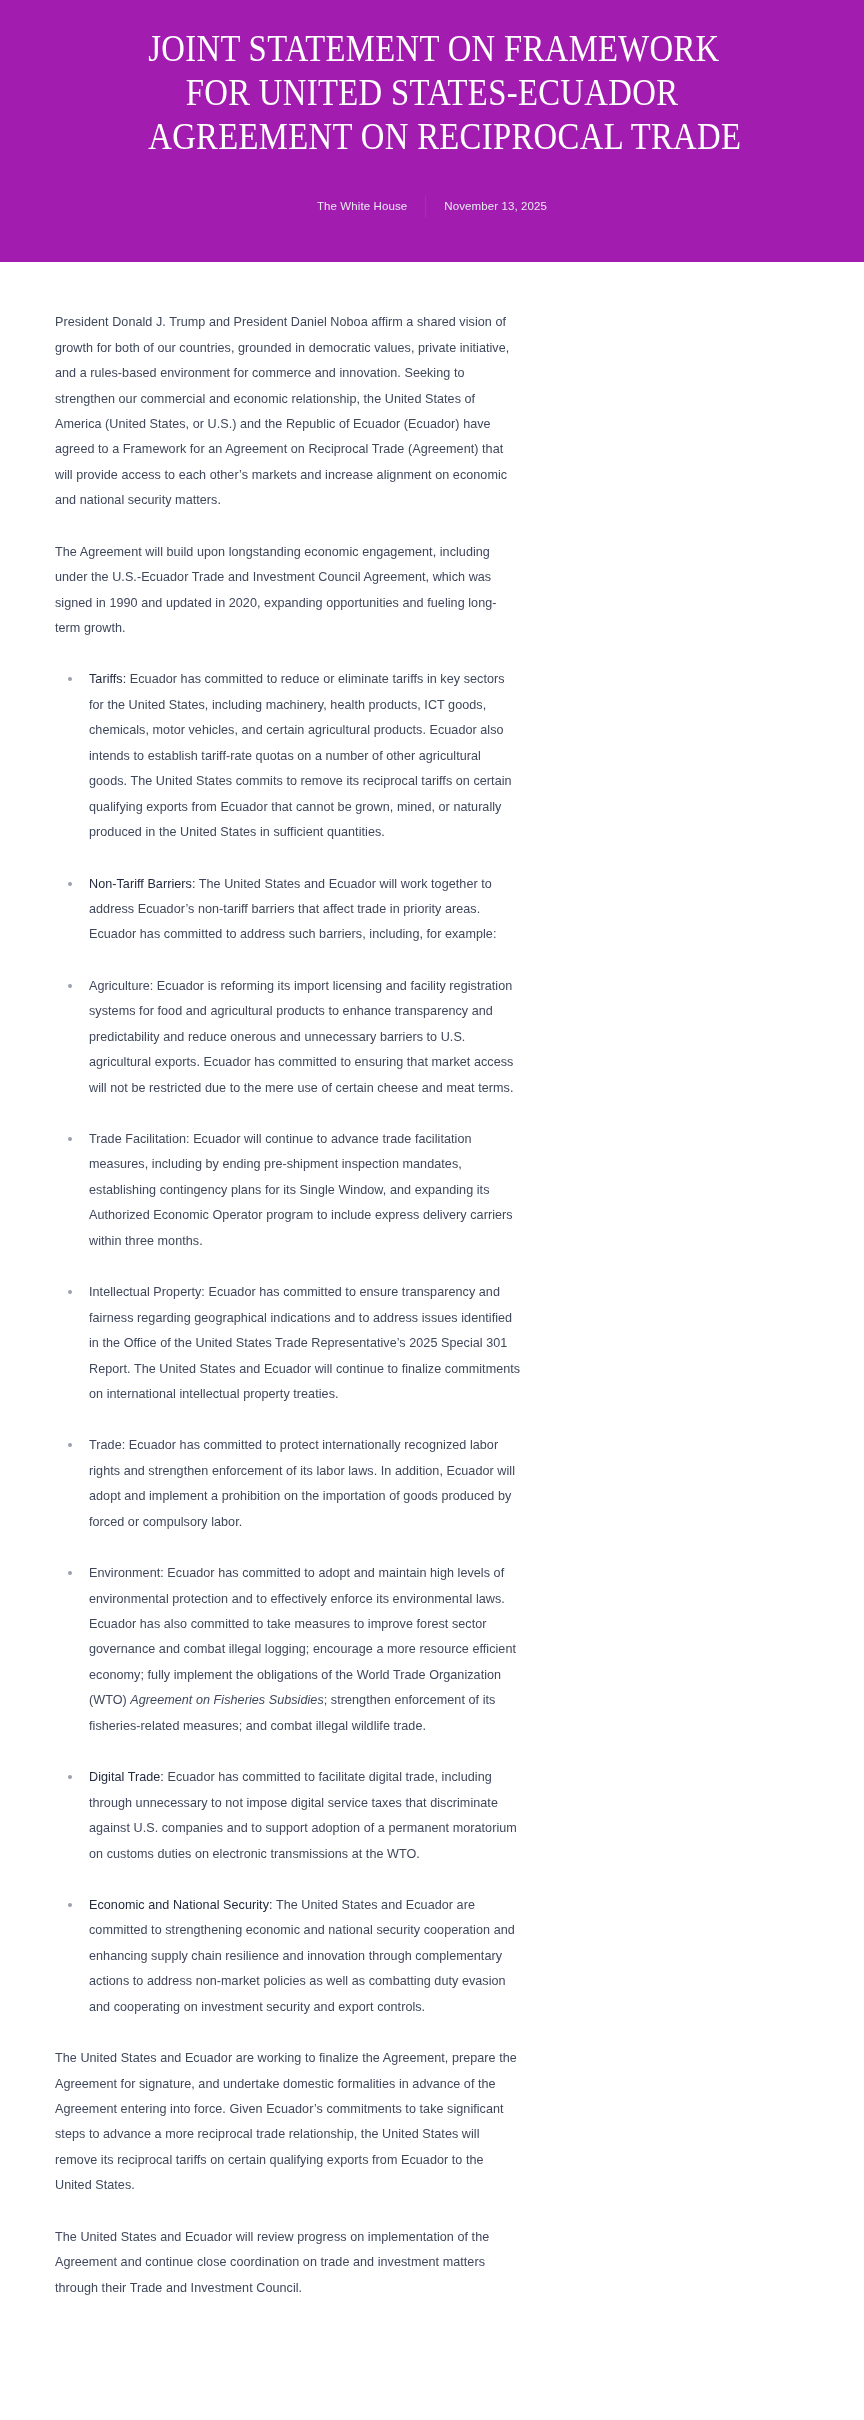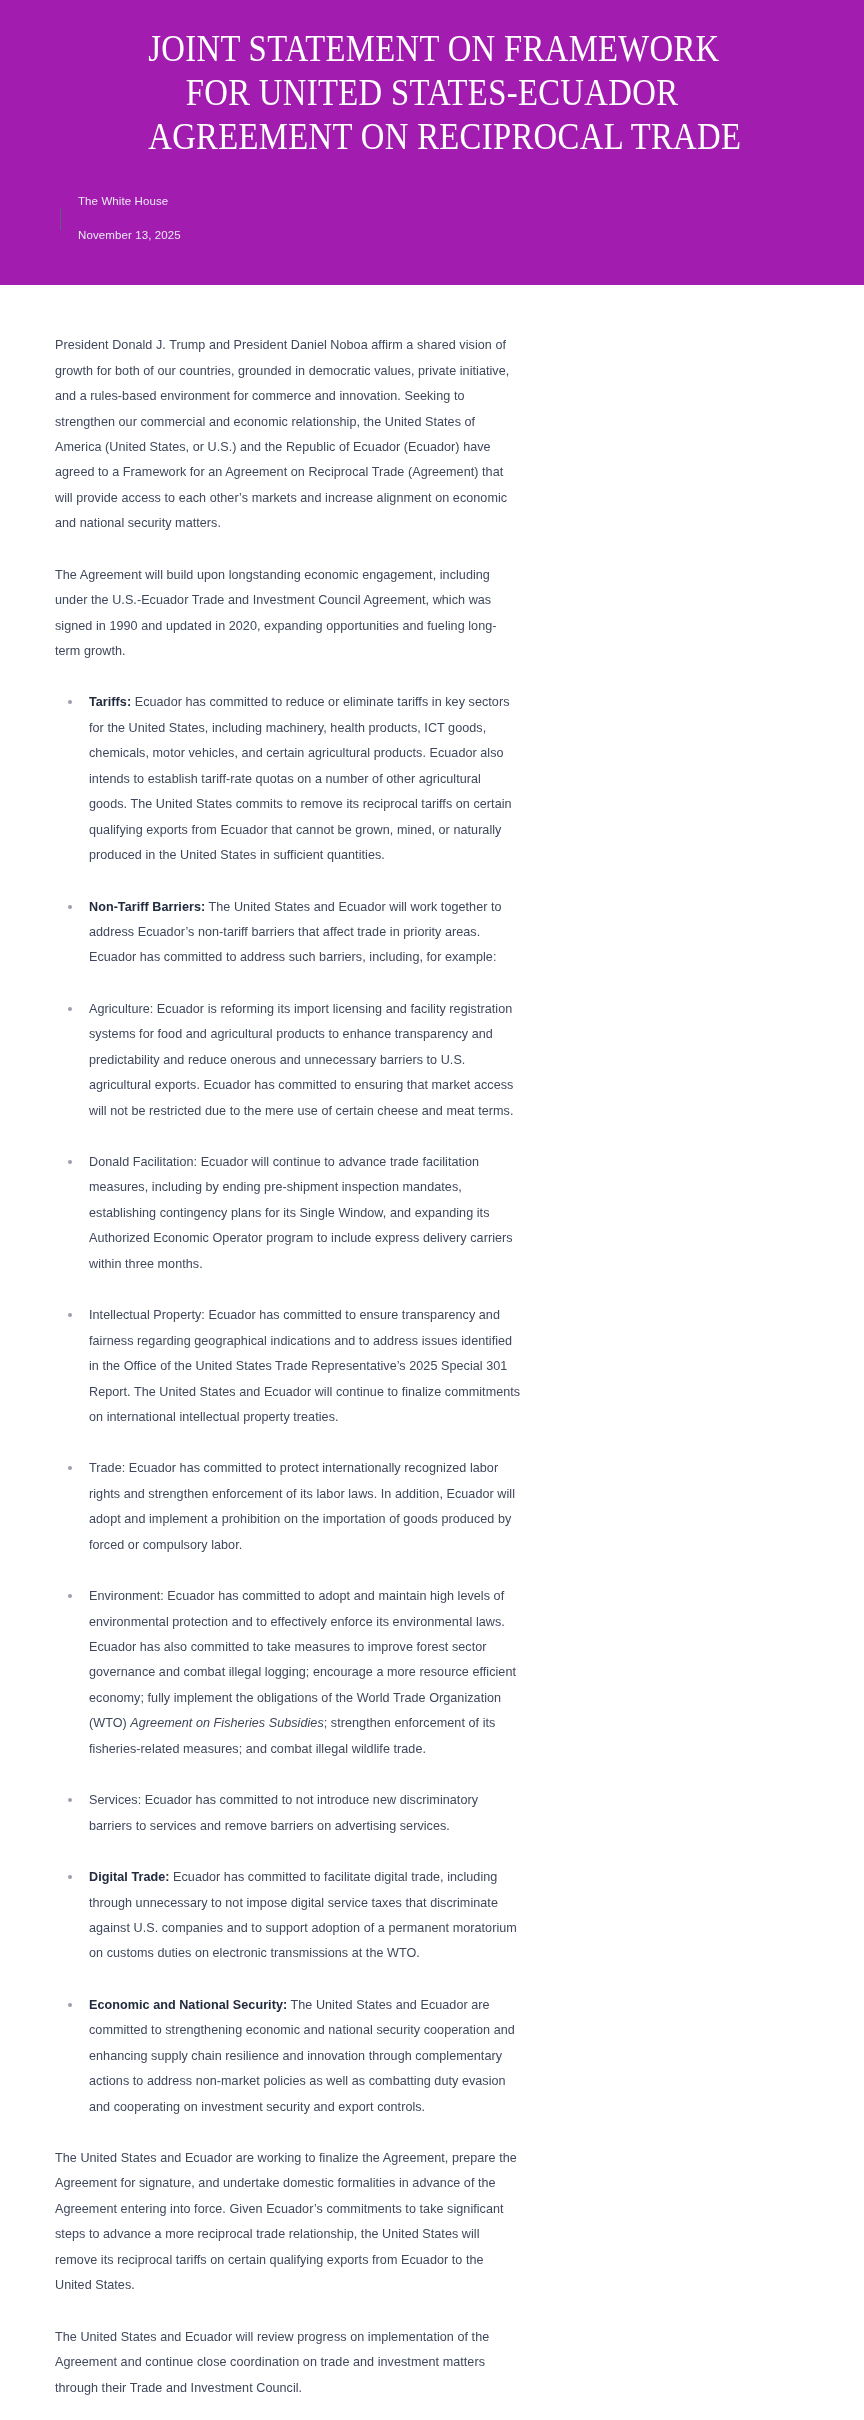--- a/index.html
+++ b/index.html
@@ -27,24 +27,24 @@
     margin: 0 auto;
     max-width: 660px;
     text-transform: uppercase;
     transform: scaleX(0.86);
     transform-origin: center top;
   }
   .hero-title .tline { display:block; white-space: nowrap; }
 
   .byline {
     display: flex;
+    align-items: center;
     justify-content: center;
     gap: 0px;
     margin-top: 38px;
-    flex-direction: column;
   }
   .byline-item {
     color: #e9ebf2;
     font-size: 11.5px;
     letter-spacing: 0.1px;
     line-height: 1;
     padding: 0 18px;
   }
   .byline-sep {
     width: 1px;
@@ -89,21 +89,21 @@
   ul.terms li:last-child { margin-bottom: 0; }
   ul.terms li .dot {
     position: absolute;
     left: 13px;
     top: 10px;
     width: 4px;
     height: 4px;
     border-radius: 50%;
     background: #9aa0b0;
   }
-  .lead-bold { font-weight: 700; color: #222a3e; }
+  .lead-bold { font-weight: 400; color: #222a3e; }
   .lead-plain { font-weight: 400; }
   .ital { font-style: italic; text-align: center; }
 </style>
 </head>
 <body>
 
 <header class="hero">
   <h1 class="hero-title">
     <span class="tline">Joint Statement on Framework</span>
     <span class="tline">for United States-Ecuador</span>
@@ -119,25 +119,24 @@
 <main class="article">
   <div class="wrap">
 
     <p class="para">President Donald J. Trump and President Daniel Noboa affirm a shared vision of growth for both of our countries, grounded in democratic values, private initiative, and a rules-based environment for commerce and innovation.  Seeking to strengthen our commercial and economic relationship, the United States of America (United States, or U.S.) and the Republic of Ecuador (Ecuador) have agreed to a Framework for an Agreement on Reciprocal Trade (Agreement) that will provide access to each other’s markets and increase alignment on economic and national security matters.</p>
     <p class="para">The Agreement will build upon longstanding economic engagement, including under the U.S.-Ecuador Trade and Investment Council Agreement, which was signed in 1990 and updated in 2020, expanding opportunities and fueling long-term growth.</p>
 
     <ul class="terms" id="terms-list">
         <li><span class="dot"></span><span class="lead-bold">Tariffs:</span><span> Ecuador has committed to reduce or eliminate tariffs in key sectors for the United States, including machinery, health products, ICT goods, chemicals, motor vehicles, and certain agricultural products.  Ecuador also intends to establish tariff-rate quotas on a number of other agricultural goods.  The United States commits to remove its reciprocal tariffs on certain qualifying exports from Ecuador that cannot be grown, mined, or naturally produced in the United States in sufficient quantities.</span></li>
         <li><span class="dot"></span><span class="lead-bold">Non-Tariff Barriers:</span><span> The United States and Ecuador will work together to address Ecuador’s non-tariff barriers that affect trade in priority areas.  Ecuador has committed to address such barriers, including, for example:</span></li>
         <li><span class="dot"></span><span class="lead-plain">Agriculture:</span><span>  Ecuador is reforming its import licensing and facility registration systems for food and agricultural products to enhance transparency and predictability and reduce onerous and unnecessary barriers to U.S. agricultural exports.  Ecuador has committed to ensuring that market access will not be restricted due to the mere use of certain cheese and meat terms.</span></li>
-        <li><span class="dot"></span><span class="lead-plain">Donald Facilitation:</span><span>  Ecuador will continue to advance trade facilitation measures, including by ending pre-shipment inspection mandates, establishing contingency plans for its Single Window, and expanding its Authorized Economic Operator program to include express delivery carriers within three months.</span></li>
+        <li><span class="dot"></span><span class="lead-plain">Trade Facilitation:</span><span>  Ecuador will continue to advance trade facilitation measures, including by ending pre-shipment inspection mandates, establishing contingency plans for its Single Window, and expanding its Authorized Economic Operator program to include express delivery carriers within three months.</span></li>
         <li><span class="dot"></span><span class="lead-plain">Intellectual Property:</span><span>  Ecuador has committed to ensure transparency and fairness regarding geographical indications and to address issues identified in the Office of the United States Trade Representative’s 2025 Special 301 Report.  The United States and Ecuador will continue to finalize commitments on international intellectual property treaties.</span></li>
         <li><span class="dot"></span><span class="lead-plain">Trade:</span><span>  Ecuador has committed to protect internationally recognized labor rights and strengthen enforcement of its labor laws.  In addition, Ecuador will adopt and implement a prohibition on the importation of goods produced by forced or compulsory labor.</span></li>
         <li><span class="dot"></span><span class="lead-plain">Environment:</span><span>  Ecuador has committed to adopt and maintain high levels of environmental protection and to effectively enforce its environmental laws.  Ecuador has also committed to take measures to improve forest sector governance and combat illegal logging; encourage a more resource efficient economy; fully implement the obligations of the World Trade Organization (WTO) </span><em class="ital">Agreement on Fisheries Subsidies</em><span>; strengthen enforcement of its fisheries-related measures; and combat illegal wildlife trade.</span></li>
-        <li><span class="dot"></span><span class="lead-plain">Services:</span><span>  Ecuador has committed to not introduce new discriminatory barriers to services and remove barriers on advertising services.</span></li>
         <li><span class="dot"></span><span class="lead-bold">Digital Trade:</span><span> Ecuador has committed to facilitate digital trade, including through unnecessary to not impose digital service taxes that discriminate against U.S. companies and to support adoption of a permanent moratorium on customs duties on electronic transmissions at the WTO.</span></li>
         <li><span class="dot"></span><span class="lead-bold">Economic and National Security:</span><span> The United States and Ecuador are committed to strengthening economic and national security cooperation and enhancing supply chain resilience and innovation through complementary actions to address non-market policies as well as combatting duty evasion and cooperating on investment security and export controls.</span></li>
       </ul>
 
     <p class="para">The United States and Ecuador are working to finalize the Agreement, prepare the Agreement for signature, and undertake domestic formalities in advance of the Agreement entering into force.  Given Ecuador’s commitments to take significant steps to advance a more reciprocal trade relationship, the United States will remove its reciprocal tariffs on certain qualifying exports from Ecuador to the United States.</p>
     <p class="para">The United States and Ecuador will review progress on implementation of the Agreement and continue close coordination on trade and investment matters through their Trade and Investment Council.</p>
 
   </div>
 </main>
 

